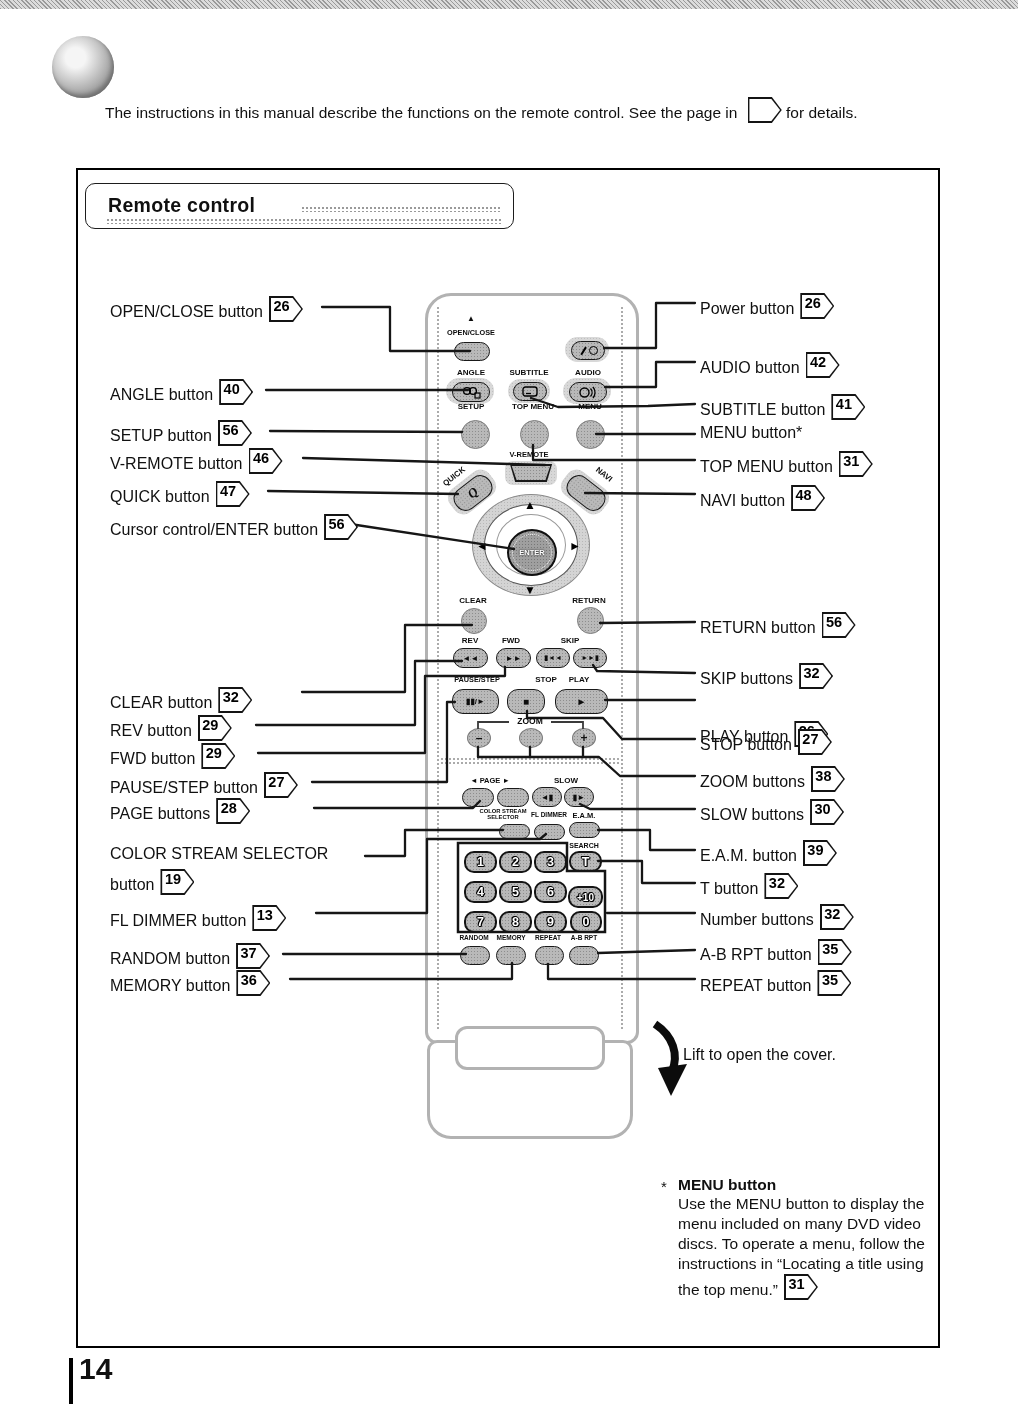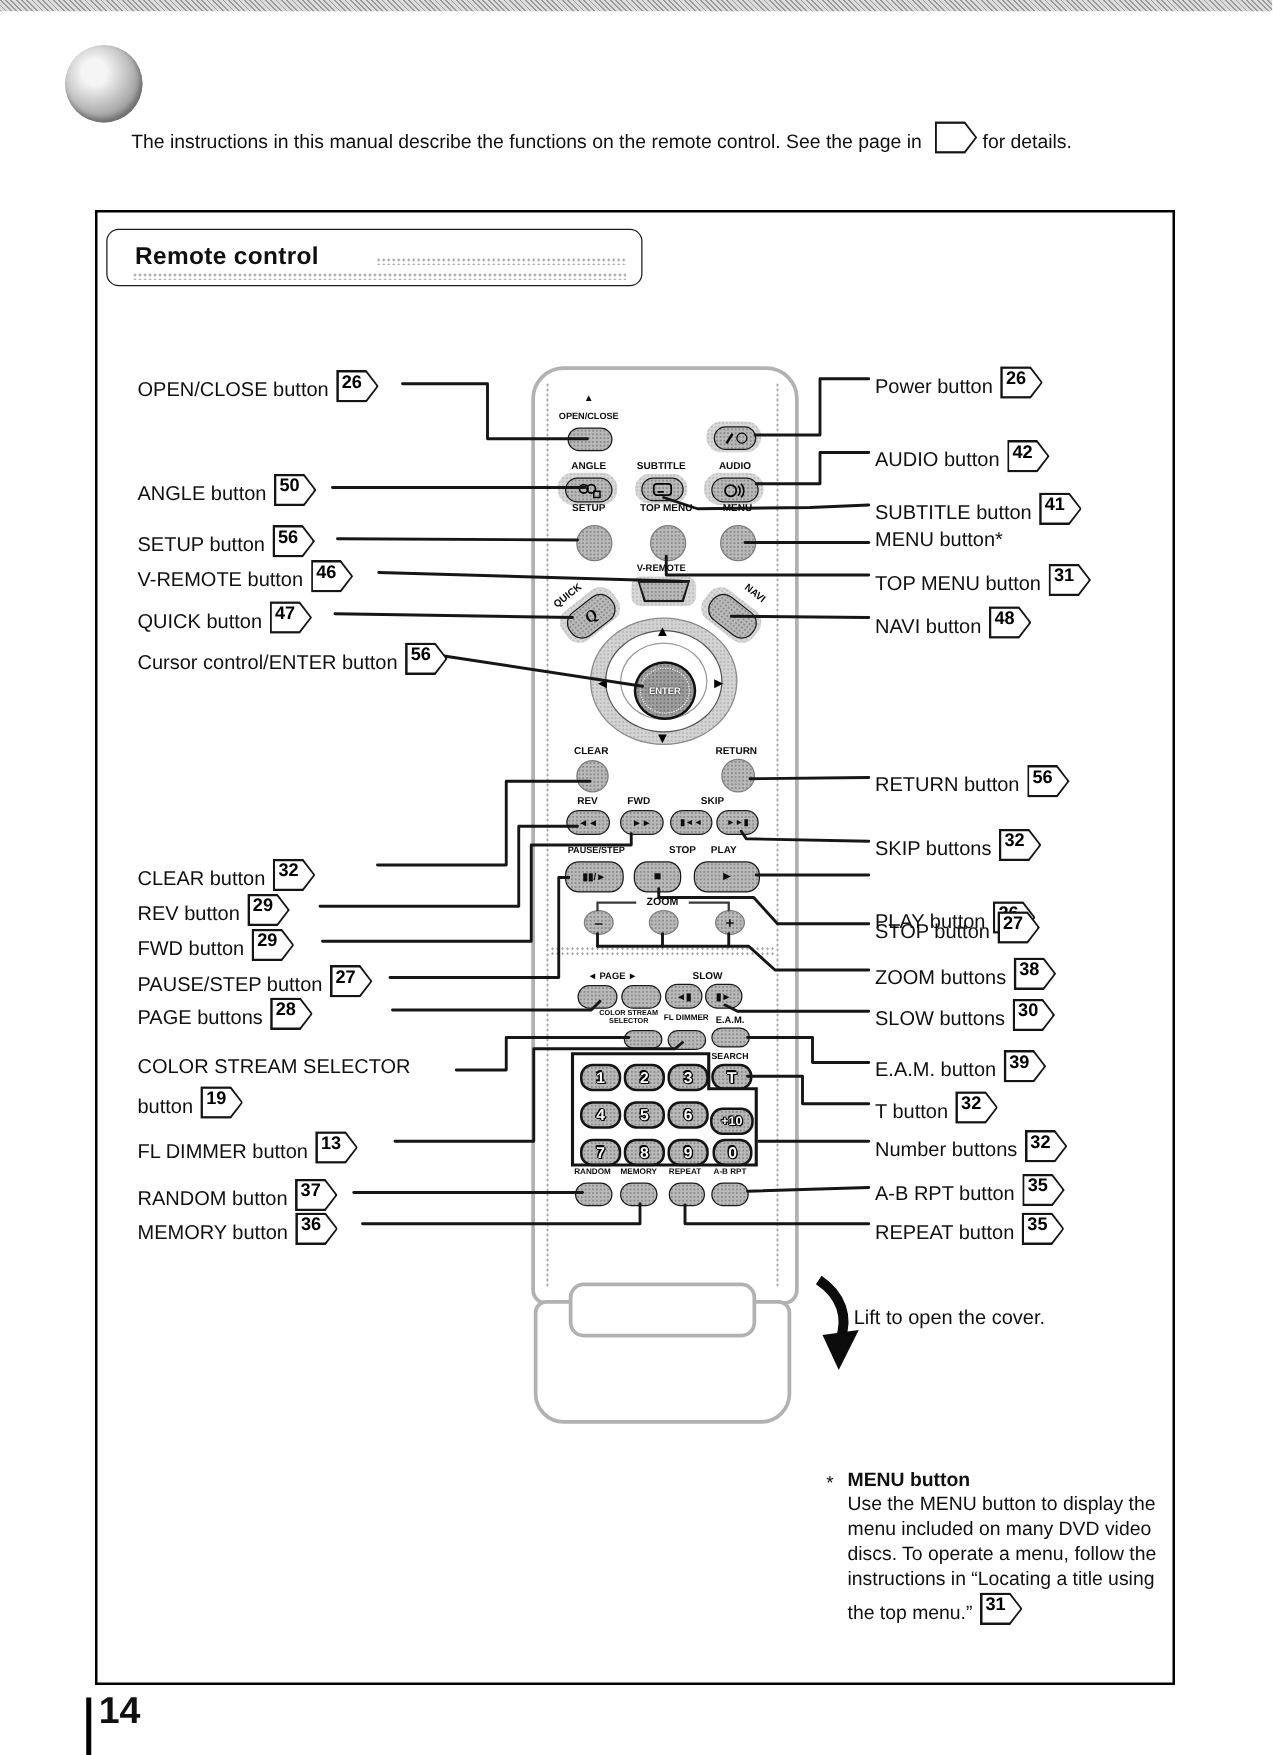--- a/index.html
+++ b/index.html
@@ -272,21 +272,21 @@
       <polyline points="695,950 598,953"></polyline>
       <polyline points="695,979 548,979 548,964"></polyline>
     </g>
     <path d="M458,843 L567,843 L567,871 L605,871 L605,932 L458,932 Z" fill="none" stroke="#141414" stroke-width="2.5"></path>
     <path d="M478,729 L478,722 L509,722 M551,722 L583,722 L583,729" fill="none" stroke="#3a3a3a" stroke-width="1.8"></path>
     <path d="M655,1024 C673,1036 679,1054 672,1072" fill="none" stroke="#0c0c0c" stroke-width="8"></path>
     <polygon points="658,1068 687,1064 671,1096" fill="#0c0c0c"></polygon>
   </svg>
 
   <div class="lab" style="left:110px;top:296px"><span>OPEN/CLOSE button</span><span class="tag"><i class="o"></i><i class="n"></i><b>26</b></span></div>
-  <div class="lab" style="left:110px;top:379px"><span>ANGLE button</span><span class="tag"><i class="o"></i><i class="n"></i><b>50</b></span></div>
+  <div class="lab" style="left:110px;top:379px"><span>ANGLE button</span><span class="tag"><i class="o"></i><i class="n"></i><b>40</b></span></div>
   <div class="lab" style="left:110px;top:420px"><span>SETUP button</span><span class="tag"><i class="o"></i><i class="n"></i><b>56</b></span></div>
   <div class="lab" style="left:110px;top:448px"><span>V-REMOTE button</span><span class="tag"><i class="o"></i><i class="n"></i><b>46</b></span></div>
   <div class="lab" style="left:110px;top:481px"><span>QUICK button</span><span class="tag"><i class="o"></i><i class="n"></i><b>47</b></span></div>
   <div class="lab" style="left:110px;top:514px"><span>Cursor control/ENTER button</span><span class="tag"><i class="o"></i><i class="n"></i><b>56</b></span></div>
   <div class="lab" style="left:110px;top:687px"><span>CLEAR button</span><span class="tag"><i class="o"></i><i class="n"></i><b>32</b></span></div>
   <div class="lab" style="left:110px;top:715px"><span>REV button</span><span class="tag"><i class="o"></i><i class="n"></i><b>29</b></span></div>
   <div class="lab" style="left:110px;top:743px"><span>FWD button</span><span class="tag"><i class="o"></i><i class="n"></i><b>29</b></span></div>
   <div class="lab" style="left:110px;top:772px"><span>PAUSE/STEP button</span><span class="tag"><i class="o"></i><i class="n"></i><b>27</b></span></div>
   <div class="lab" style="left:110px;top:798px"><span>PAGE buttons</span><span class="tag"><i class="o"></i><i class="n"></i><b>28</b></span></div>
   <div class="lab" style="left:110px;top:845px"><span>COLOR STREAM SELECTOR</span></div>

